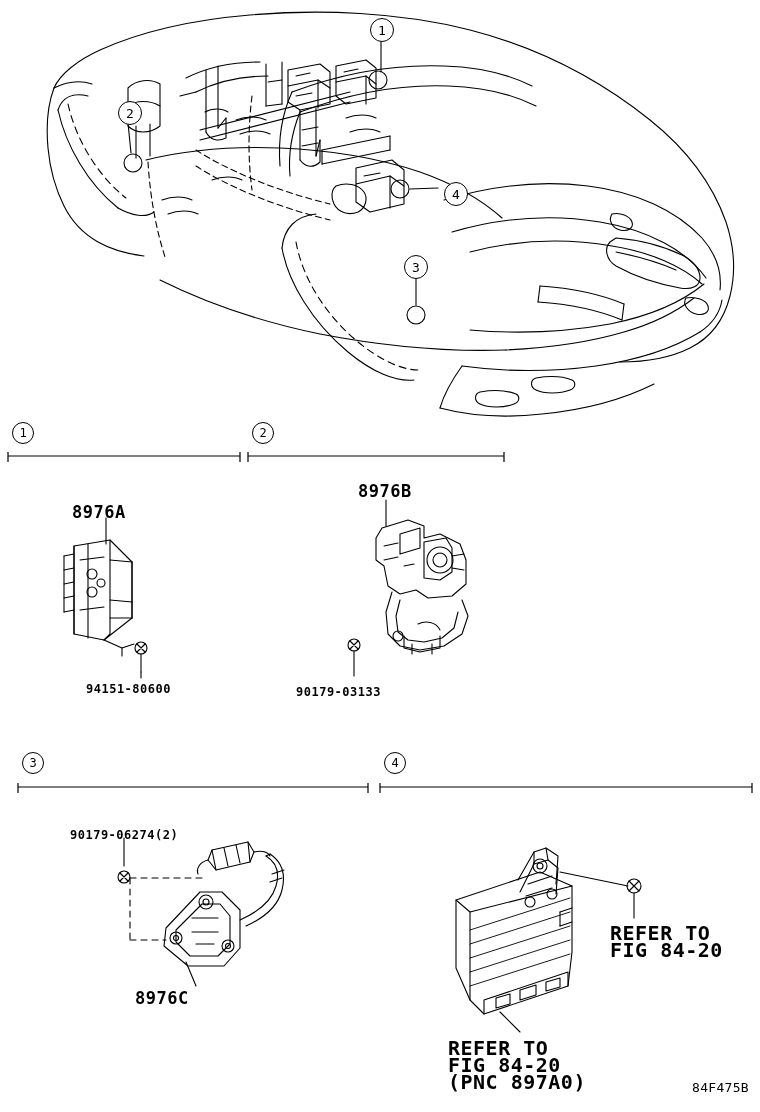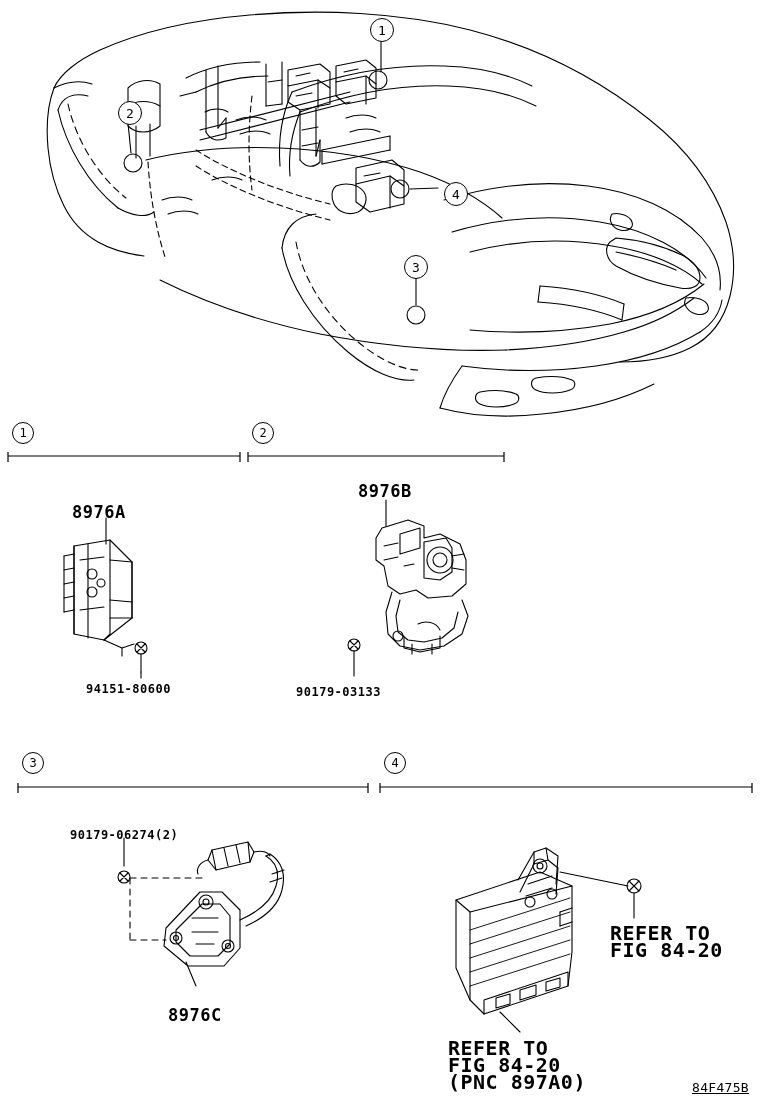--- a/index.html
+++ b/index.html
@@ -43,21 +43,20 @@
   }
   .lbl-refer {
     font-size: 20px;
     line-height: 17px;
     font-weight: bold;
   }
   .lbl-code {
     font-size: 13px;
     font-weight: normal;
     letter-spacing: 0.3px;
-    text-decoration: underline;
   }
   .callout {
     position: absolute;
     width: 24px;
     height: 24px;
     border: 1.3px solid #000;
     border-radius: 50%;
     font-size: 13px;
     font-family: "DejaVu Sans Mono", monospace;
     display: flex;
@@ -362,21 +361,21 @@
       <path d="M254,852 C262,850 268,852 270,856"></path>
 
       <path d="M272,874 L284,870"></path>
       <path d="M270,882 L282,878"></path>
 
       <path d="M196,986 L186,962"></path>
     </g>
   </svg>
 
   <div class="lbl lbl-bolt" style="left:70px; top:820px;margin-top:8px;">90179-06274(2)</div>
-  <div class="lbl lbl-part" style="left:168px; top:988px;margin-top:17px;">8976C</div>
+  <div class="lbl lbl-part" style="left:135px; top:988px;">8976C</div>
 
   <svg class="layer" viewBox="0 0 760 1112" xmlns="http://www.w3.org/2000/svg">
     <g fill="none" stroke="#000" stroke-width="1.1" stroke-linecap="round" stroke-linejoin="round">
 
       <path d="M456,900 L540,872 L572,886 L572,952 L568,986 L484,1014 L470,1000 L456,968Z"></path>
       <path d="M456,900 L470,912 L470,1000"></path>
       <path d="M470,912 L572,886"></path>
       <path d="M470,930 L570,898" stroke-width="0.9"></path>
       <path d="M470,944 L570,912" stroke-width="0.9"></path>
       <path d="M470,958 L570,926" stroke-width="0.9"></path>

